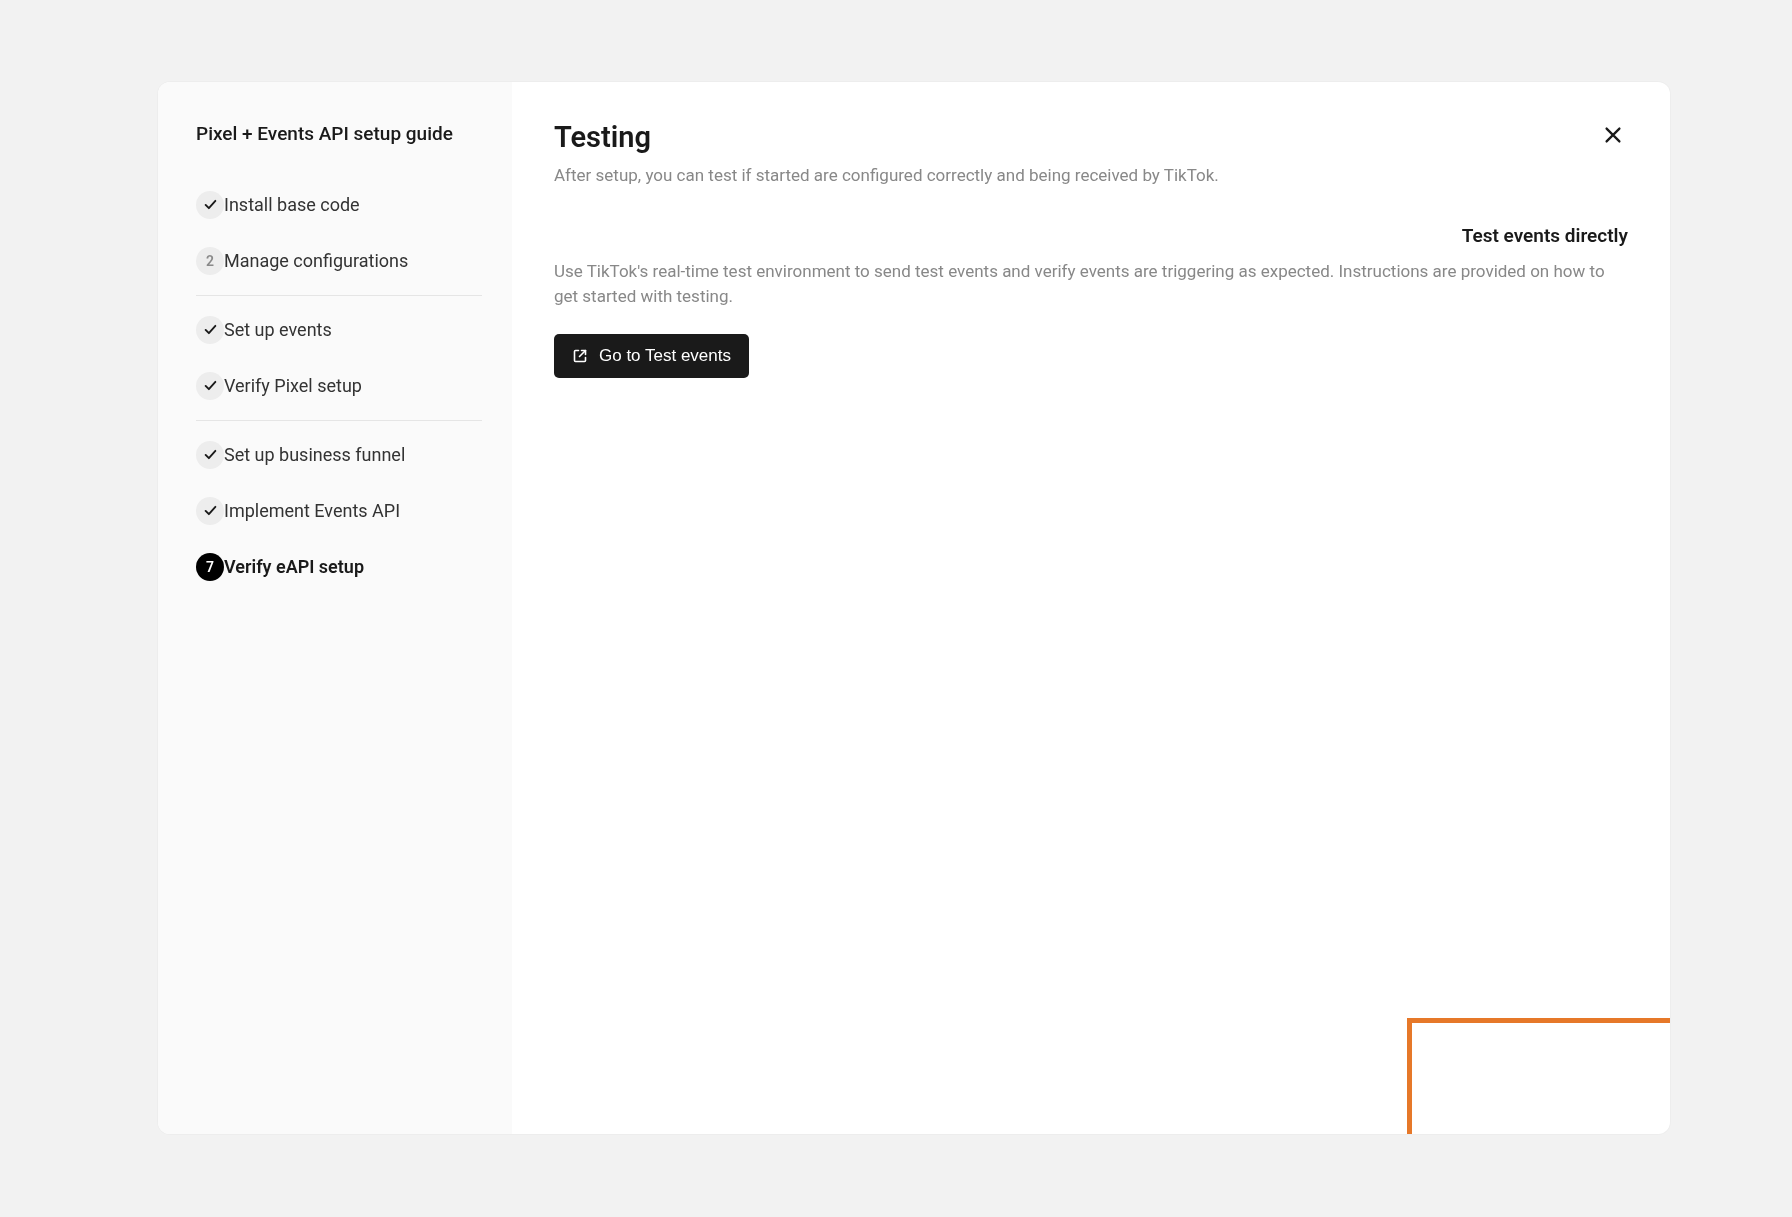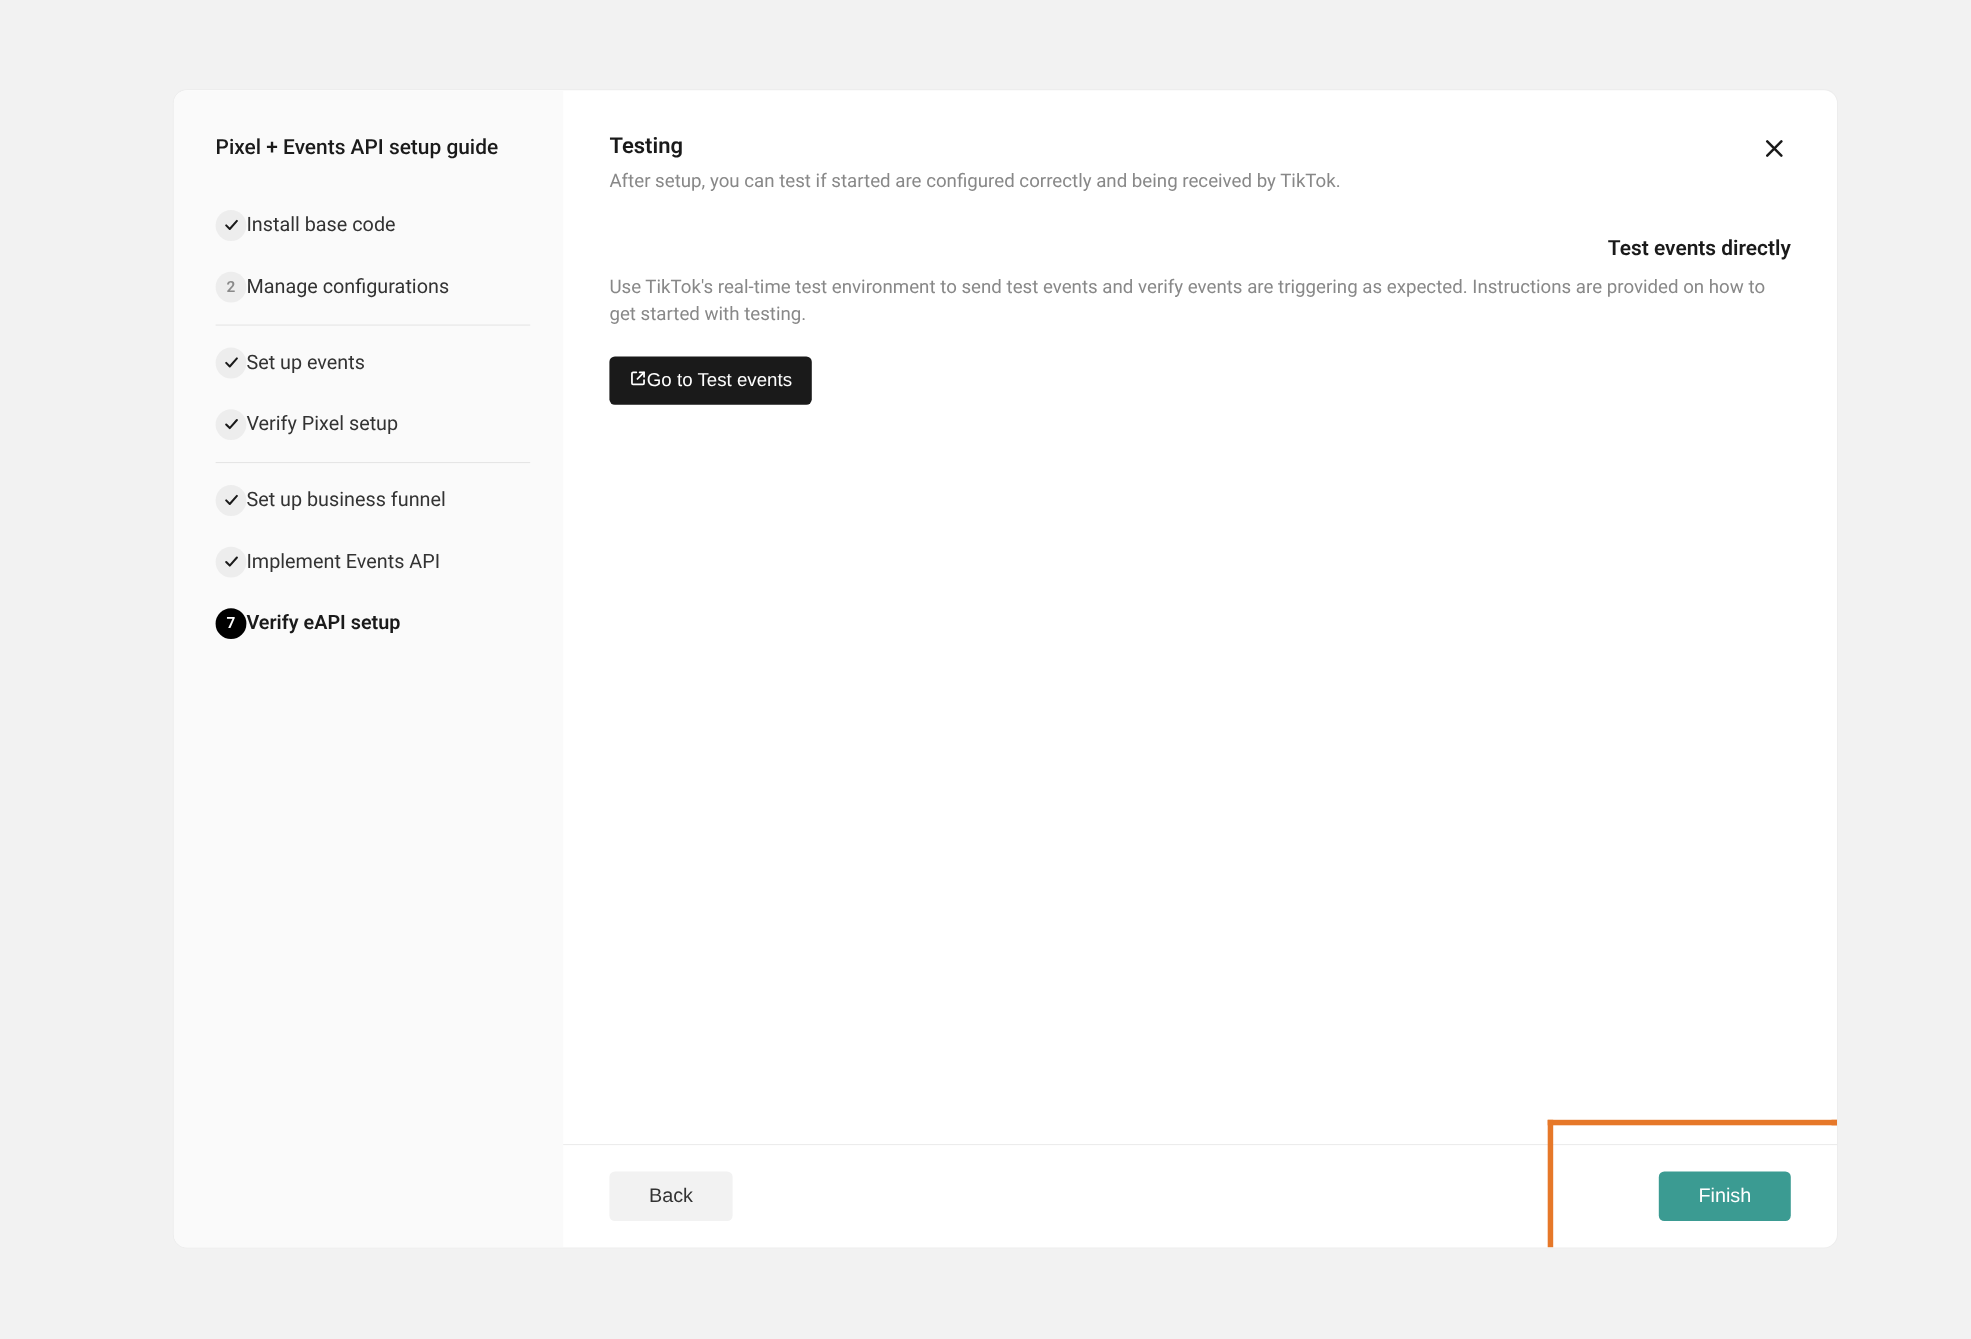--- a/index.html
+++ b/index.html
@@ -98,21 +98,21 @@
     .main-content {
       padding: 38px 42px;
       flex: 1;
     }
     .header-row {
       display: flex;
       justify-content: space-between;
       align-items: flex-start;
     }
     .page-title {
-      font-size: 20px;
+      font-size: 29px;
       font-weight: 600;
       color: #1a1a1a;
       margin-bottom: 10px;
     }
     .page-subtitle {
       font-size: 17px;
       color: #888;
       line-height: 1.4;
       margin-bottom: 36px;
     }
@@ -143,22 +143,22 @@
     .primary-dark-btn {
       background: #1a1a1a;
       color: #fff;
       border: none;
       border-radius: 5px;
       padding: 12px 18px;
       font-size: 17px;
       font-weight: 500;
       cursor: pointer;
       display: inline-flex;
-      align-items: flex-start;
-      gap: 0;
+      align-items: center;
+      gap: 11px;
     }
     .primary-dark-btn svg {
       width: 16px;
       height: 16px;
     }
     .footer {
       border-top: 1px solid #ececec;
       padding: 24px 42px;
       display: flex;
       justify-content: space-between;
@@ -295,20 +295,16 @@
       <button class="primary-dark-btn">
         <svg viewBox="0 0 16 16" fill="none">
           <path d="M6.5 2.5H3.5C2.9 2.5 2.5 2.9 2.5 3.5V12.5C2.5 13.1 2.9 13.5 3.5 13.5H12.5C13.1 13.5 13.5 13.1 13.5 12.5V9.5" stroke="currentColor" stroke-width="1.6" stroke-linecap="round" stroke-linejoin="round"></path>
           <path d="M9.5 2.5H13.5V6.5" stroke="currentColor" stroke-width="1.6" stroke-linecap="round" stroke-linejoin="round"></path>
           <path d="M13.5 2.5L7.5 8.5" stroke="currentColor" stroke-width="1.6" stroke-linecap="round" stroke-linejoin="round"></path>
         </svg>
         <span>Go to Test events</span>
       </button>
     </div>
 
-    <div class="footer">
-      <button class="back-btn">Back</button>
-      <button class="finish-btn">Finish</button>
-    </div>
 
     <div class="highlight-box"></div>
   </main>
 </div>
 
 </body></html>

